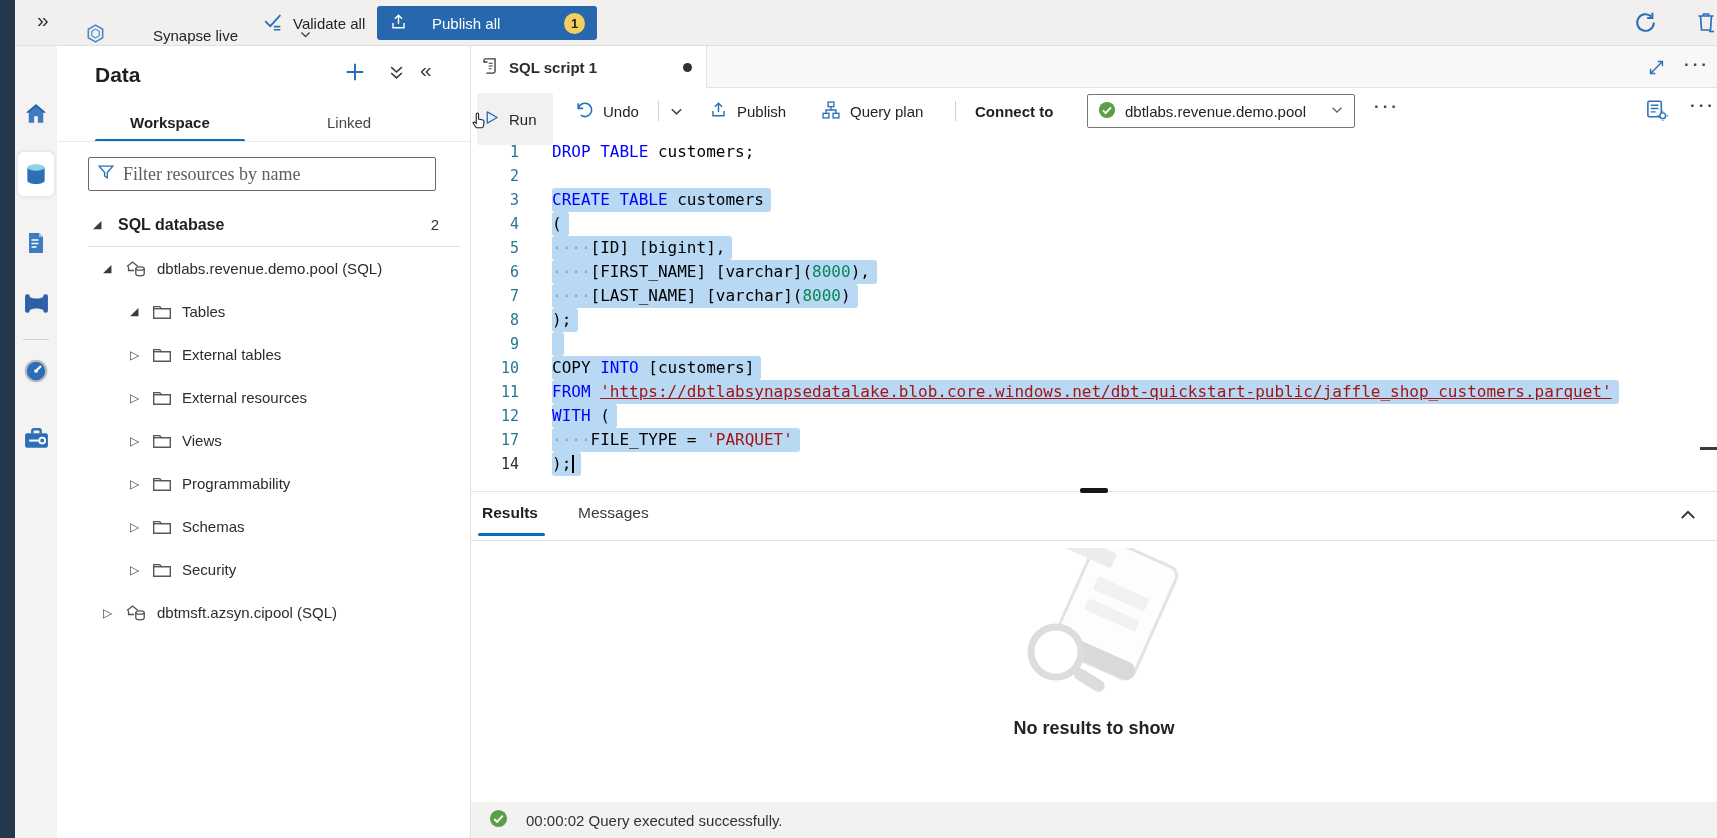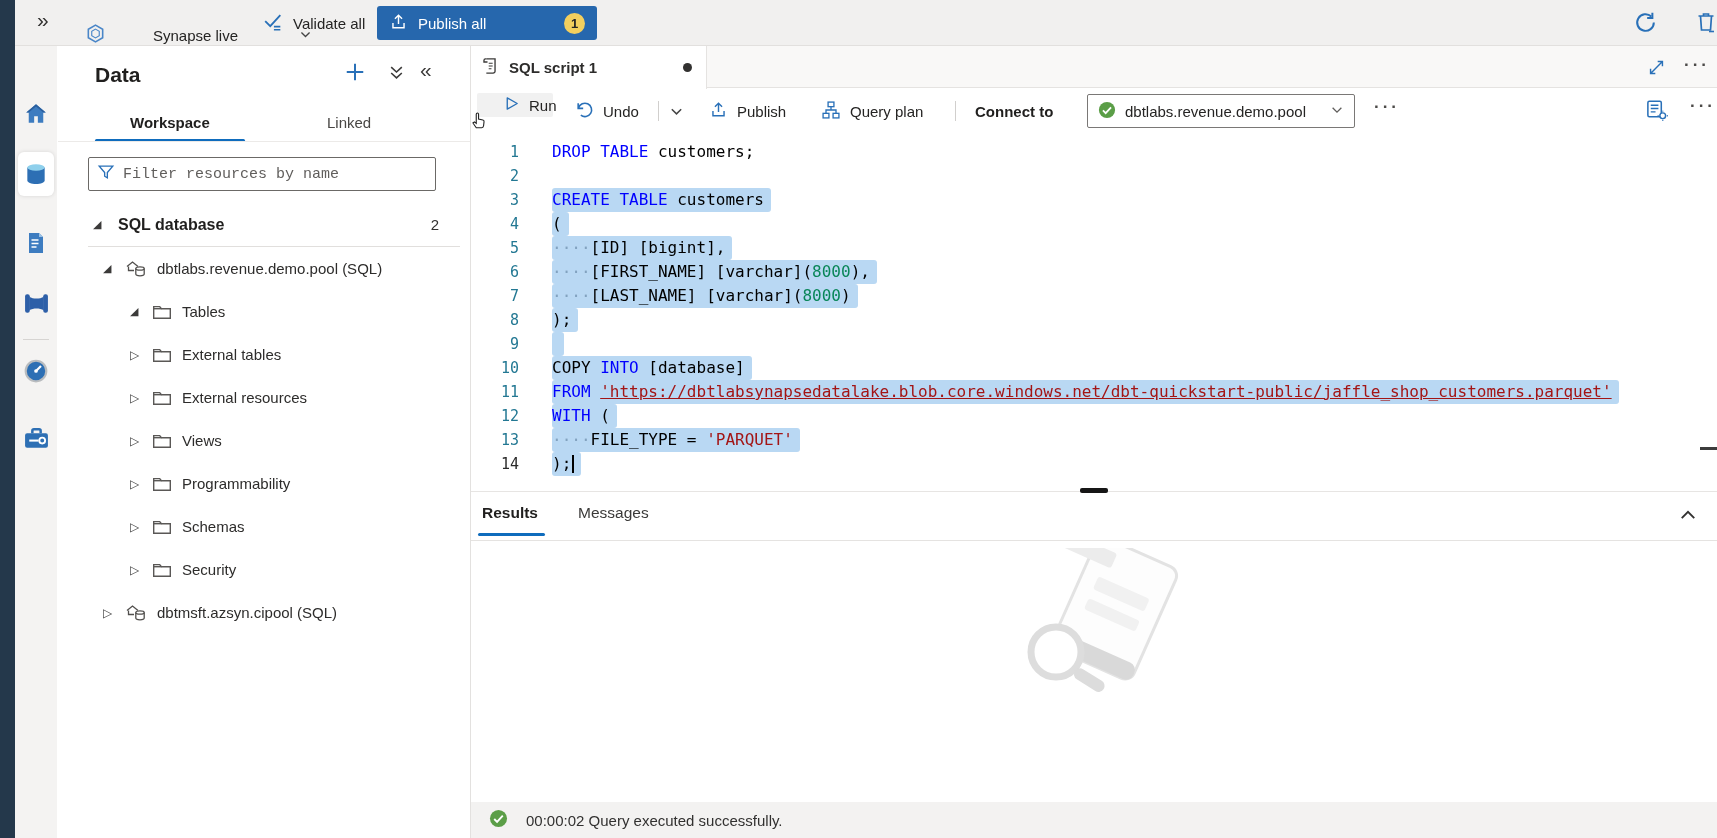--- a/index.html
+++ b/index.html
@@ -10,21 +10,21 @@
 
   
   .dark-strip { left:0; top:0; width:15px; height:838px; background:#24384b; }
   .topbar { left:15px; top:0; right:0; height:46px; background:#f1f0ef; border-bottom:1px solid #e2e0de; }
   .tb-collapse { left:22px; top:8px; font-size:21px; color:#323130; cursor:default; }
   .tb-group { display:flex; align-items:center; height:46px; gap:9px; font-size:15px; color:#252423; }
   .tb-mode { left:70px; top:12px;gap:47px; }
   .tb-mode .chev { margin-left:14px; }
   .tb-validate { left:247px; top:0; }
   .tb-publish { left:362px; top:6px; width:220px; height:34px; background:#2667ad; border:none; border-radius:3px;
-    color:#fff; font-size:15px; font-family:inherit; display:flex; align-items:center; gap:10px; padding:0 12px; cursor:pointer; }
+    color:#fff; font-size:15px; font-family:inherit; display:flex; align-items:center; gap:24px; padding:0 12px; cursor:pointer; }
   .tb-publish .badge { margin-left:auto; width:21px; height:21px; border-radius:50%; background:#f2cf5e; color:#252423;
     font-size:13px; font-weight:bold; display:flex; align-items:center; justify-content:center; }
   .tb-refresh { left:1618px; top:10px; }
   .tb-trash { left:1679px; top:10px; }
 
   
   .rail { left:15px; top:46px; width:42px; height:792px; background:#f4f3f2; }
   .rail-item { position:absolute; left:0; width:42px; height:44px; display:flex; align-items:center; justify-content:center; cursor:pointer; }
   .rail-item.selected { background:#fff; border-radius:6px; left:3px; width:36px; box-shadow:0 0 4px rgba(0,0,0,.12); }
   .rail-divider { position:absolute; left:8px; width:26px; height:1px; background:#d6d4d2; }
@@ -35,21 +35,21 @@
   .sb-plus { left:344px; top:61px; }
   .sb-chev2 { left:388px; top:64px; }
   .sb-collapse { left:420px; top:58px; font-size:21px; color:#3b3a39; }
   .sb-tab { top:114px; font-size:15px; cursor:pointer; }
   .sb-tab.active { font-weight:600; color:#201f1e; }
   .sb-tab.inactive { color:#484644; }
   .sb-underline { left:95px; top:139px; width:150px; height:3px; background:#0f6cbd; border-radius:2px; }
   .sb-tabline { left:58px; top:141px; width:412px; height:1px; background:#eceae8; }
   .sb-filter { left:88px; top:157px; width:348px; height:34px; border:1px solid #6b6966; border-radius:2px; background:#fff;
     display:flex; align-items:center; padding:0 8px; gap:8px; }
-  .sb-filter input { border:none; outline:none; flex:1; font-size:15px; font-family:Liberation Mono, monospace; color:#323130; background:transparent; }
+  .sb-filter input { border:none; outline:none; flex:1; font-size:18px; font-family:Liberation Serif, serif; color:#323130; background:transparent; }
   .sb-filter input::placeholder { color:#605e5c; }
 
   .tree-root { left:57px; top:203px; width:414px; height:43px; display:flex; align-items:center; padding-left:36px; cursor:pointer; }
   .tree-root .root-label { font-size:16px; font-weight:600; color:#201f1e; margin-left:11px; }
   .tree-root .root-count { margin-left:auto; padding-right:32px; font-size:15px; color:#323130; }
   .tree-sep { left:88px; top:246px; width:372px; height:1px; background:#e1dfdd; }
   .tree-items { left:57px; top:247px; width:414px; }
   .tree-row { height:43px; display:flex; align-items:center; cursor:pointer; }
   .tree-row.lvl1 { padding-left:46px; }
   .tree-row.lvl2 { padding-left:73px; }
@@ -64,21 +64,21 @@
   .doc-tab { left:471px; top:46px; width:236px; height:43px; background:#fff; border-right:1px solid #e5e3e1; z-index:2;
     display:flex; align-items:center; padding-left:9px; gap:10px; cursor:pointer; }
   .doc-tab .tab-title { font-size:15px; font-weight:600; color:#2d2c2b; }
   .doc-tab .dirty-dot { position:absolute; left:212px; width:9px; height:9px; border-radius:50%; background:#323130; }
   .tab-expand { left:1647px; top:58px; }
   .more-dots { font-weight:bold; letter-spacing:3px; color:#4c4a48; font-size:17px; cursor:pointer; }
   .tab-more { left:1684px; top:55px; }
 
   .toolbar { left:471px; top:88px; width:1246px; height:46px; background:#fff; }
   .tbar-item { position:absolute; top:0; height:46px; display:flex; align-items:center; gap:9px; font-size:15px; color:#252423; cursor:pointer; }
-  .run-btn { left:6px; top:5px; height:24px; width:76px; background:#f1f1f1; border-radius:2px; padding-left:26px; }
+  .run-btn { left:6px; top:5px; height:52px; width:76px; background:#f1f1f1; border-radius:2px; padding-left:6px; }
   .tbar-divider { position:absolute; top:13px; width:1px; height:20px; background:#d1cfcd; }
   .connect-label { font-weight:600; color:#201f1e; }
   .connect-dd { left:616px; top:6px; height:34px; width:268px; border:1px solid #7a7876; border-radius:2px; background:#fff;
     display:flex; align-items:center; gap:9px; padding:0 10px; font-size:15px; color:#252423; cursor:pointer; }
   .connect-dd .dd-chev { margin-left:auto; }
   .props-ic { left:1174px; top:10px; }
   .toolbar-more { left:1219px; top:8px; }
   .mouse-cursor { left:468px; top:108px; z-index:9; }
 
   
@@ -414,24 +414,24 @@
   <div class="abs code">
       <div class="code-line"><span class="line-number">1</span><span class="line-content"><span class="tok-kw">DROP TABLE</span><span class="tok-id"> customers;</span></span></div>
       <div class="code-line"><span class="line-number">2</span><span class="line-content"></span></div>
       <div class="code-line"><span class="line-number">3</span><span class="line-content selected"><span class="tok-kw">CREATE TABLE</span><span class="tok-id"> customers</span></span></div>
       <div class="code-line"><span class="line-number">4</span><span class="line-content selected"><span class="tok-id">(</span></span></div>
       <div class="code-line"><span class="line-number">5</span><span class="line-content selected"><span class="ws-dots">····</span><span class="tok-id">[ID] [bigint],</span></span></div>
       <div class="code-line"><span class="line-number">6</span><span class="line-content selected"><span class="ws-dots">····</span><span class="tok-id">[FIRST_NAME] [varchar](</span><span class="tok-num">8000</span><span class="tok-id">),</span></span></div>
       <div class="code-line"><span class="line-number">7</span><span class="line-content selected"><span class="ws-dots">····</span><span class="tok-id">[LAST_NAME] [varchar](</span><span class="tok-num">8000</span><span class="tok-id">)</span></span></div>
       <div class="code-line"><span class="line-number">8</span><span class="line-content selected"><span class="tok-id">);</span></span></div>
       <div class="code-line"><span class="line-number">9</span><span class="line-content selected empty-sel"></span></div>
-      <div class="code-line"><span class="line-number">10</span><span class="line-content selected"><span class="tok-id">COPY </span><span class="tok-kw">INTO</span><span class="tok-id"> [database]</span></span></div>
+      <div class="code-line"><span class="line-number">10</span><span class="line-content selected"><span class="tok-id">COPY </span><span class="tok-kw">INTO</span><span class="tok-id"> [customers]</span></span></div>
       <div class="code-line"><span class="line-number">11</span><span class="line-content selected"><span class="tok-kw">FROM</span><span class="tok-id"> </span><span class="tok-strlink">'https://dbtlabsynapsedatalake.blob.core.windows.net/dbt-quickstart-public/jaffle_shop_customers.parquet'</span></span></div>
       <div class="code-line"><span class="line-number">12</span><span class="line-content selected"><span class="tok-kw">WITH</span><span class="tok-id"> (</span></span></div>
-      <div class="code-line"><span class="line-number">13</span><span class="line-content selected"><span class="ws-dots">····</span><span class="tok-id">FILE_TYPE = </span><span class="tok-str">'PARQUET'</span></span></div>
+      <div class="code-line"><span class="line-number">17</span><span class="line-content selected"><span class="ws-dots">····</span><span class="tok-id">FILE_TYPE = </span><span class="tok-str">'PARQUET'</span></span></div>
       <div class="code-line"><span class="line-number active">14</span><span class="line-content selected"><span class="tok-id">);</span><span class="caret"></span></span></div>
     </div>
   <div class="abs overview-mark"></div>
 
   <div class="abs sash-line"></div>
   <div class="abs sash-handle"></div>
 
   <div class="abs res-tab active">Results</div>
   <div class="abs res-tab inactive">Messages</div>
   <div class="abs res-underline"></div>
@@ -446,20 +446,21 @@
         <rect x="72" y="-4" width="88" height="122" rx="10" fill="#fdfdfd" stroke="#e3e3e3" stroke-width="3"></rect>
         <rect x="72" y="100" width="88" height="18" rx="8" fill="#d9d9d9"></rect>
         <rect x="40" y="6" width="56" height="16" rx="3" fill="#ececec"></rect>
         <rect x="88" y="34" width="56" height="14" rx="3" fill="#f1f1f1"></rect>
         <rect x="88" y="58" width="56" height="12" rx="3" fill="#f1f1f1"></rect>
       </g>
       <circle cx="62" cy="104" r="25" fill="#fff" stroke="#dddddd" stroke-width="7"></circle>
       <rect x="84" y="118" width="34" height="12" rx="6" transform="rotate(32 84 118)" fill="#dcdcdc"></rect>
     </svg>
   </div>
+  <div class="abs empty-title">No results to show</div>
 
   <div class="abs statusbar">
     <span><svg width="19" height="19" viewBox="0 0 20 20">
           <circle cx="10" cy="10" r="9" fill="#5b9e47"></circle>
           <path d="M5.5 10.5l3 3 6-6.5" stroke="#fff" stroke-width="2" fill="none"></path>
         </svg></span>
     <span class="st-text">00:00:02 Query executed successfully.</span>
   </div>
 
 </div>

